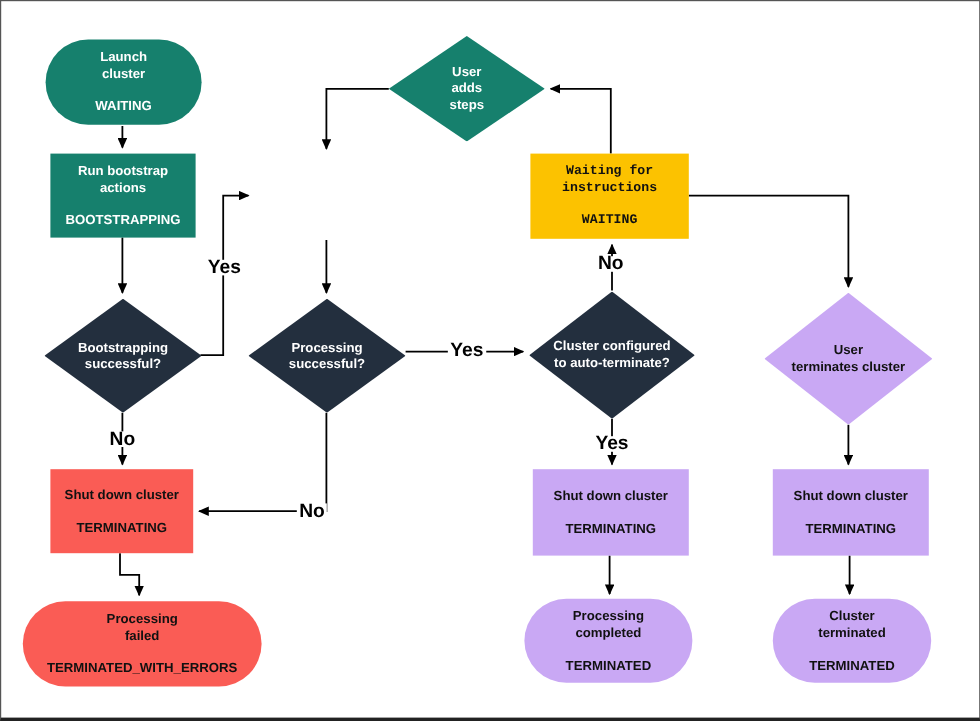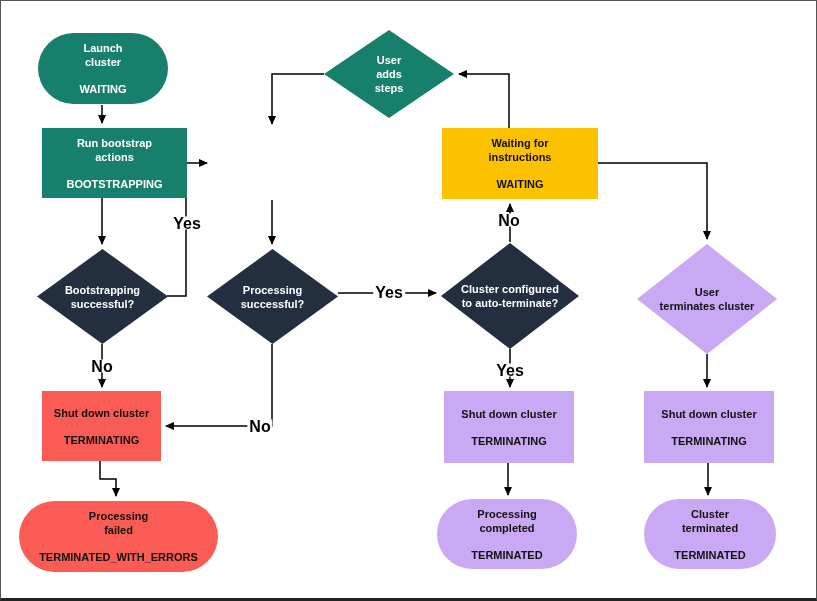--- a/index.html
+++ b/index.html
@@ -72,21 +72,21 @@
   </svg>
 
   <div class="node stadium teal" style="left:37px;top:32px;width:130px;height:71px;">
     <div>
       <div>Launch</div>
       <div>cluster</div>
     </div>
     <div class="state">WAITING</div>
   </div>
 
-  <div class="node rect teal" style="left:41px;top:127px;width:145px;height:70px;">
+  <div class="node rect teal" style="left:41px;top:127px;width:121px;height:70px;">
     <div>
       <div>Run bootstrap</div>
       <div>actions</div>
     </div>
     <div class="state">BOOTSTRAPPING</div>
   </div>
 
 
   <div class="node diamond teal" style="left:323px;top:29px;width:130px;height:88px;">
     <div>
@@ -103,21 +103,21 @@
     </div>
   </div>
 
   <div class="node diamond navy" style="left:206px;top:248px;width:131px;height:95px;">
     <div>
       <div>Processing</div>
       <div>successful?</div>
     </div>
   </div>
 
-  <div class="node rect yellow" style="left:441px;top:127px;width:156px;height:71px;">
+  <div class="node rect yellow" style="left:441px;top:127px;width:132px;height:71px;font-family:Liberation Mono, monospace;">
     <div>
       <div>Waiting for</div>
       <div>instructions</div>
     </div>
     <div class="state">WAITING</div>
   </div>
 
   <div class="node diamond navy" style="left:440px;top:242px;width:138px;height:106px;">
     <div>
       <div>Cluster configured</div>

